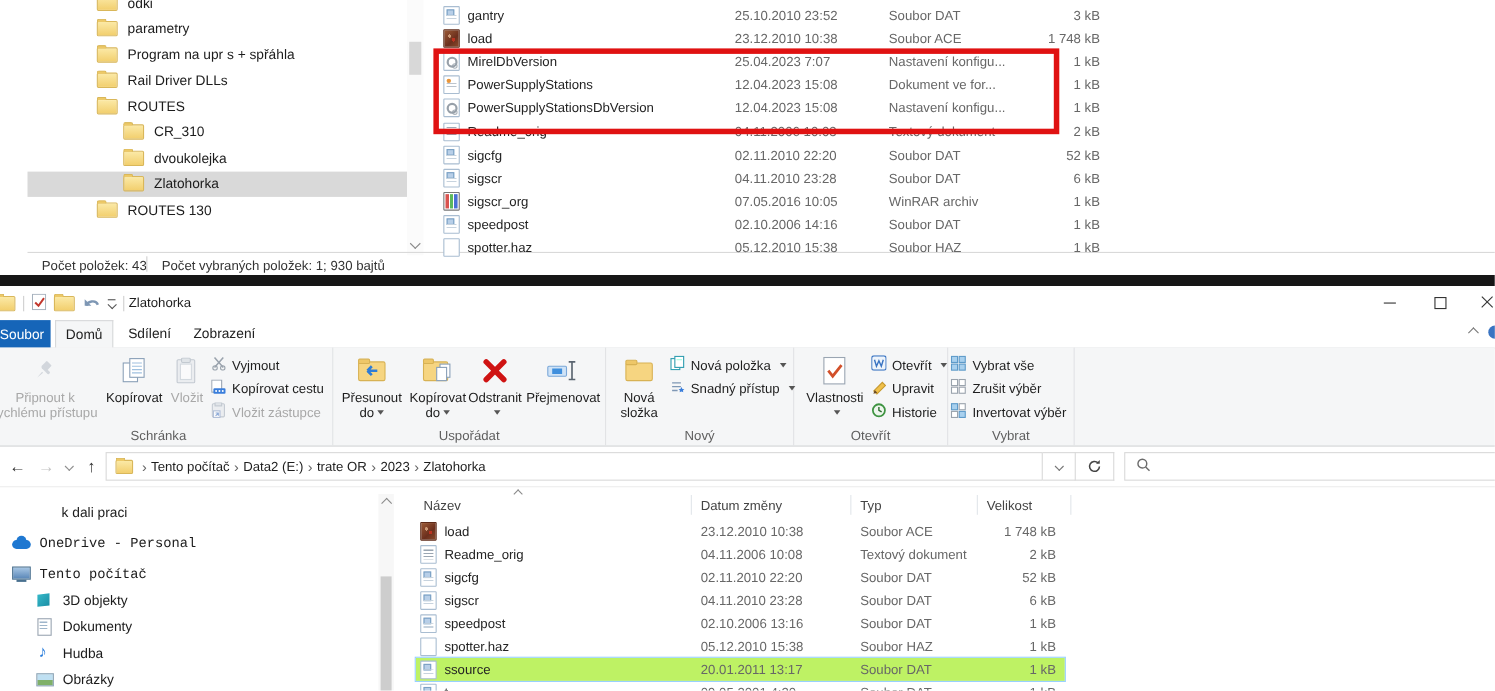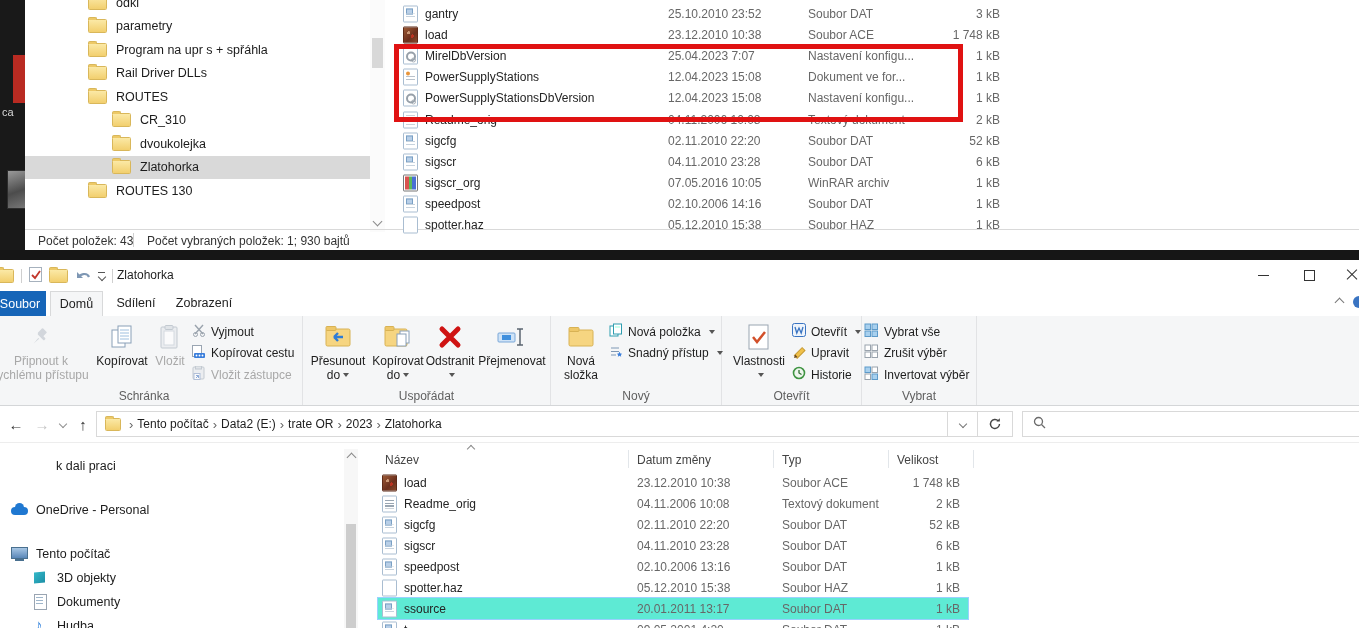--- a/index.html
+++ b/index.html
@@ -27,21 +27,21 @@
   #top-status-sep{left:108px;top:3px;width:1px;height:14px;background:#cfcfcf;}
 
   #top-list{left:375px;top:3px;width:600px;}
   .trow{position:relative;height:21.2px;}
   .brow{position:relative;height:21px;width:590px;}
   .cell{position:absolute;top:50%;transform:translateY(-50%);white-space:nowrap;}
   .ci{left:3px;} .cn{left:25px;color:#242424;}
   .cd{left:268px;color:#676767;} .ct{left:408px;color:#676767;}
   .cs{right:0;width:90px;text-align:right;color:#676767;}
   .brow .ci{left:4px;} .brow .cn{left:26px;} .brow .cd{left:259px;} .brow .ct{left:404px;} .brow .cs{right:8px;}
-  .brow.selected{background:#5eead4;outline:1px solid #99d1ff;}
+  .brow.selected{background:#bef264;outline:1px solid #99d1ff;}
   #red-annotation{left:369px;top:44px;width:559px;height:68px;border:5px solid #e01212;pointer-events:none;z-index:5;}
 
   
   .fi{display:inline-block;width:13px;height:15px;background:#fff;border:1px solid #a9bdd1;border-radius:1px;position:relative;}
   .fi-dat::before{content:"";position:absolute;left:2px;top:2px;width:5px;height:4px;background:#b8cfe8;border:1px solid #7aa0c4;}
   .fi-dat::after{content:"";position:absolute;left:2px;right:2px;bottom:3px;height:5px;background:repeating-linear-gradient(#c7d3de 0 1px,transparent 1px 3px);}
   .fi-ace{background:linear-gradient(135deg,#9c5a35,#6b2f1d 60%,#8a4a2b);border-color:#5d2a18;}
   .fi-ace::after{content:"";position:absolute;inset:2px;background:radial-gradient(circle at 30% 30%,#cc9977 0 15%,transparent 16%),radial-gradient(circle at 70% 60%,#bb3322 0 18%,transparent 19%);}
   .fi-text::after,.fi-blankline::after{content:"";position:absolute;left:2px;right:2px;top:3px;height:9px;background:repeating-linear-gradient(#9aa6b2 0 1px,transparent 1px 3px);}
   .fi-config::after{content:"";position:absolute;left:2px;top:3px;width:6px;height:6px;border:2px solid #97a0a9;border-radius:50%;}
@@ -104,21 +104,21 @@
   #addr-dropbtn{left:948px;top:4px;width:30px;height:26px;border:1px solid #d9d9d9;border-left:none;box-sizing:border-box;display:flex;align-items:center;justify-content:center;color:#777;}
   #refresh-btn{left:978px;top:4px;width:35px;height:26px;border:1px solid #d9d9d9;border-left:none;box-sizing:border-box;display:flex;align-items:center;justify-content:center;}
   #searchbox{left:1022px;top:4px;width:345px;height:26px;border:1px solid #d9d9d9;box-sizing:border-box;display:flex;align-items:center;padding-left:10px;gap:10px;}
   #search-input{border:none;outline:none;font-family:"Liberation Sans",sans-serif;font-size:12px;color:#555;width:250px;background:transparent;}
   #search-input::placeholder{color:#555;opacity:1;}
 
   
   #sidebar{left:0;top:189px;width:344px;padding-top:5px;}
   .srow{display:flex;align-items:center;height:24px;gap:7px;font-size:12.5px;color:#1c1c1c;}
   .srow.root{padding-left:11px;} .srow.child{padding-left:32px;}
-  .srow.gap{margin-top:20px;}
+  .srow.gap{margin-top:4px;font-family:Liberation Mono, monospace;}
   .si{display:inline-block;width:18px;height:16px;position:relative;flex:none;}
   .si-folder{width:17px;}
   .si-cloud::before{content:"";position:absolute;left:0;top:5px;width:17px;height:8px;background:#1f78d1;border-radius:8px;}
   .si-cloud::after{content:"";position:absolute;left:4px;top:1px;width:9px;height:9px;background:#1f78d1;border-radius:50%;}
   .si-pc::before{content:"";position:absolute;left:0;top:1px;width:15px;height:10px;background:linear-gradient(#a7c6e4,#5a87b8);border:1px solid #49708f;}
   .si-pc::after{content:"";position:absolute;left:4px;top:13px;width:9px;height:2px;background:#49708f;}
   .si-cube::before{content:"";position:absolute;left:2px;top:2px;width:11px;height:11px;background:linear-gradient(135deg,#35b8c8,#1b8fa6);transform:skewY(-6deg);}
   .si-docfolder::before{content:"";position:absolute;left:2px;top:0;width:11px;height:14px;background:#fff;border:1px solid #9aa5b2;}
   .si-docfolder::after{content:"";position:absolute;left:4px;top:3px;width:7px;height:8px;background:repeating-linear-gradient(#9fb6cb 0 1px,transparent 1px 3px);}
   .si-music::before{content:"♪";position:absolute;left:3px;top:-2px;color:#2a7ddb;font-size:15px;}
@@ -133,25 +133,20 @@
   #bsort{position:absolute;left:90px;top:0;color:#8a8a8a;}
   #blist{left:378px;top:212px;width:600px;}
 
   .txt-arrow{font-size:15px;}
 </style>
 </head>
 <body>
 
 <div id="screen">
 
-  <div class="abs" id="desktop-strip">
-    <div class="abs" id="desktop-redbar"></div>
-    <div class="abs" id="desktop-ca">ca</div>
-    <div class="abs" id="desktop-thumb"></div>
-  </div>
 
   <div class="abs" id="top-window">
 
     <div class="abs" id="top-tree">
 
         <div class="trerow lvl3">
           <span class="folder"></span>
           <span>odki</span>
         </div>
 

